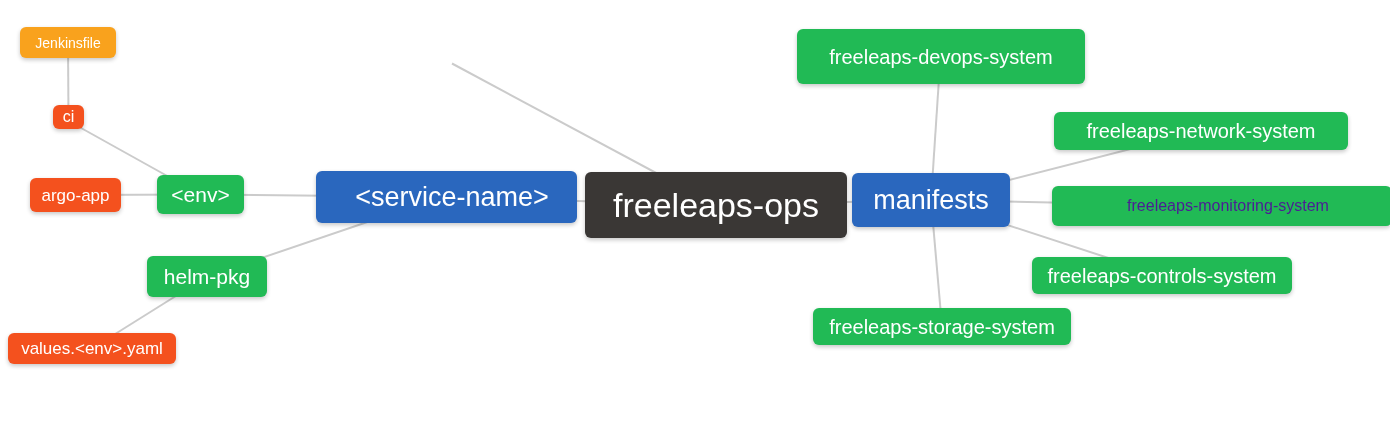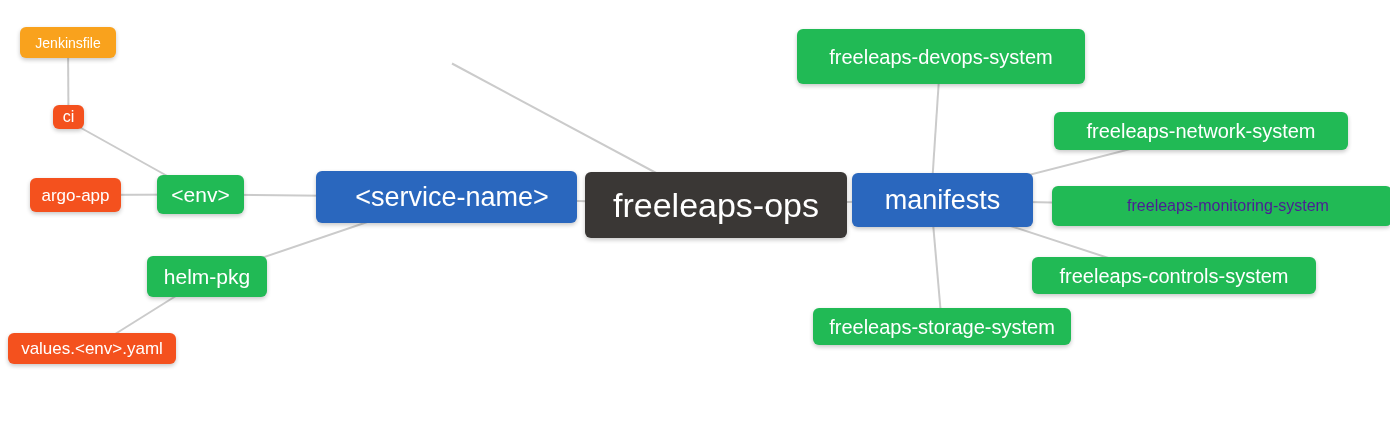--- a/index.html
+++ b/index.html
@@ -74,31 +74,31 @@
     </div>
     <div class="node" style="left: 8px; top: 333px; width: 168px; height: 31px; font-size: 17px; background: rgb(244, 81, 30); color: rgb(255, 255, 255);">
       <span>values.&lt;env&gt;.yaml</span>
     </div>
     <div class="node" style="left: 316px; top: 171px; width: 250px; height: 52px; font-size: 27px; background: rgb(42, 103, 190); color: rgb(255, 255, 255); padding-left: 11px;">
       <span>&lt;service-name&gt;</span>
     </div>
     <div class="node" style="left: 585px; top: 172px; width: 262px; height: 66px; font-size: 34px; background: rgb(58, 55, 53); color: rgb(255, 255, 255);">
       <span>freeleaps-ops</span>
     </div>
-    <div class="node" style="left: 852px; top: 173px; width: 181px; height: 54px; font-size: 27px; background: rgb(42, 103, 190); color: rgb(255, 255, 255);">
+    <div class="node" style="left: 852px; top: 173px; width: 158px; height: 54px; font-size: 27px; background: rgb(42, 103, 190); color: rgb(255, 255, 255);">
       <span>manifests</span>
     </div>
     <div class="node" style="left: 797px; top: 29px; width: 288px; height: 55px; font-size: 20px; background: rgb(33, 186, 85); color: rgb(255, 255, 255);">
       <span>freeleaps-devops-system</span>
     </div>
     <div class="node" style="left: 1054px; top: 112px; width: 294px; height: 38px; font-size: 20px; background: rgb(33, 186, 85); color: rgb(255, 255, 255);">
       <span>freeleaps-network-system</span>
     </div>
     <div class="node" style="left: 1052px; top: 186px; width: 328px; height: 40px; font-size: 16px; background: rgb(33, 186, 85); color: #4c1d95; padding-left: 12px;">
       <span>freeleaps-monitoring-system</span>
     </div>
-    <div class="node" style="left: 1032px; top: 257px; width: 284px; height: 37px; font-size: 20px; background: rgb(33, 186, 85); color: rgb(255, 255, 255);">
+    <div class="node" style="left: 1032px; top: 257px; width: 260px; height: 37px; font-size: 20px; background: rgb(33, 186, 85); color: rgb(255, 255, 255);">
       <span>freeleaps-controls-system</span>
     </div>
     <div class="node" style="left: 813px; top: 308px; width: 258px; height: 37px; font-size: 20px; background: rgb(33, 186, 85); color: rgb(255, 255, 255);">
       <span>freeleaps-storage-system</span>
     </div>
   </div>
 
 </body></html>

